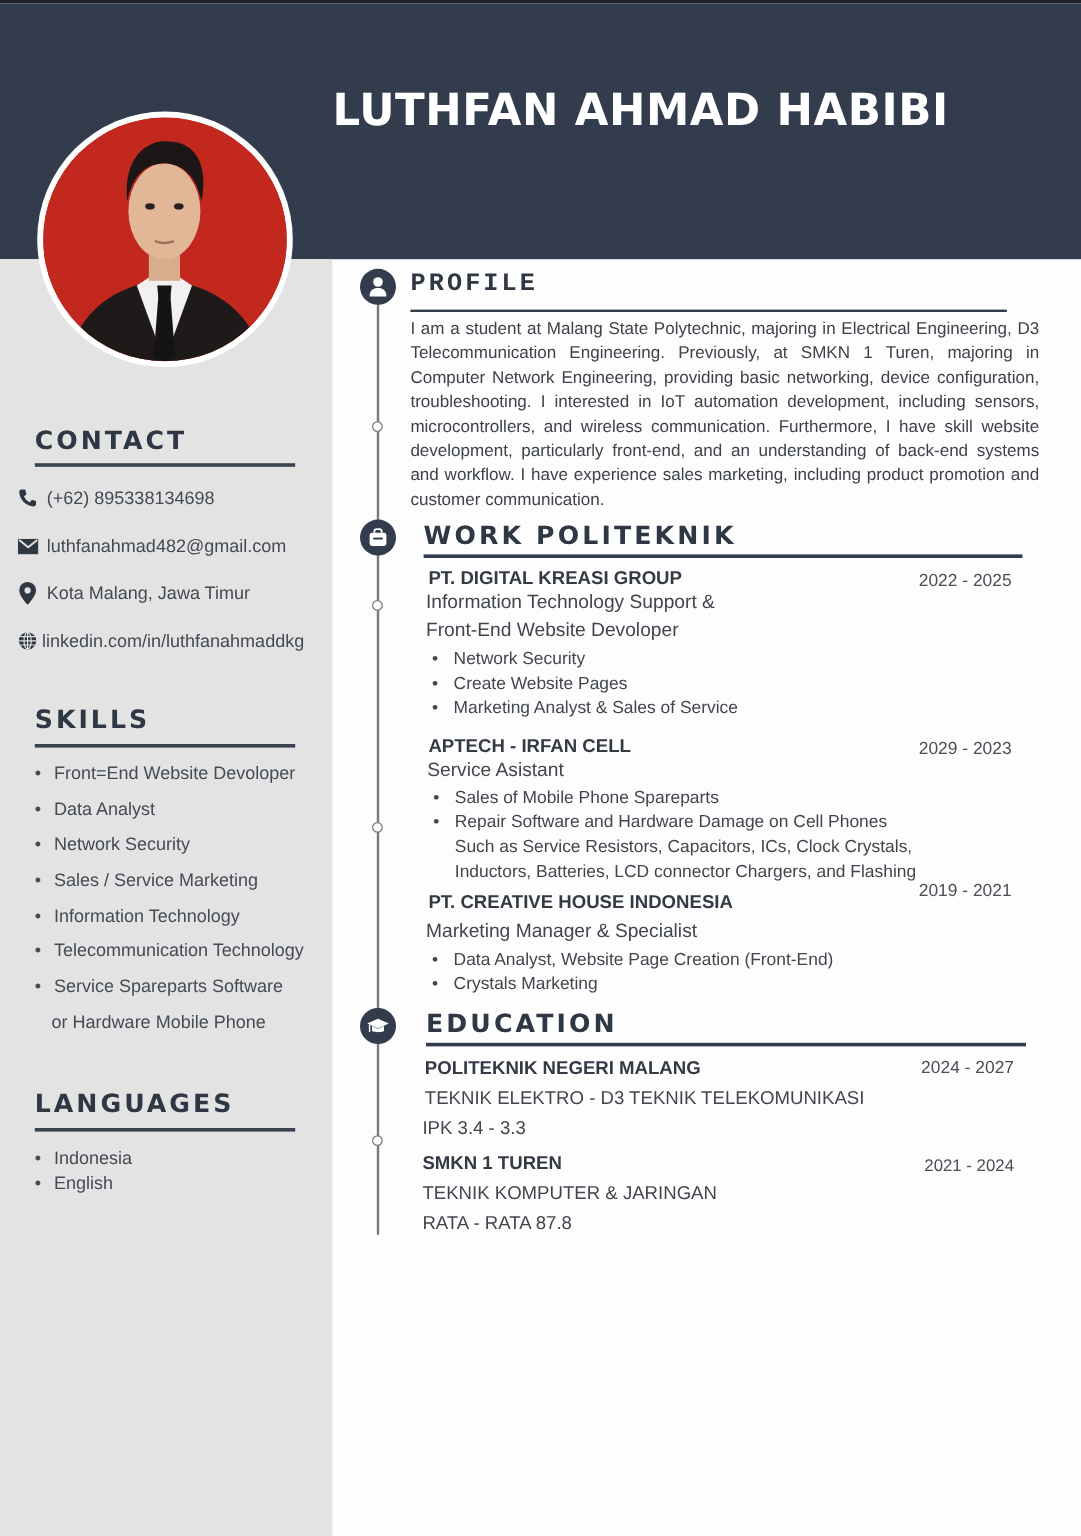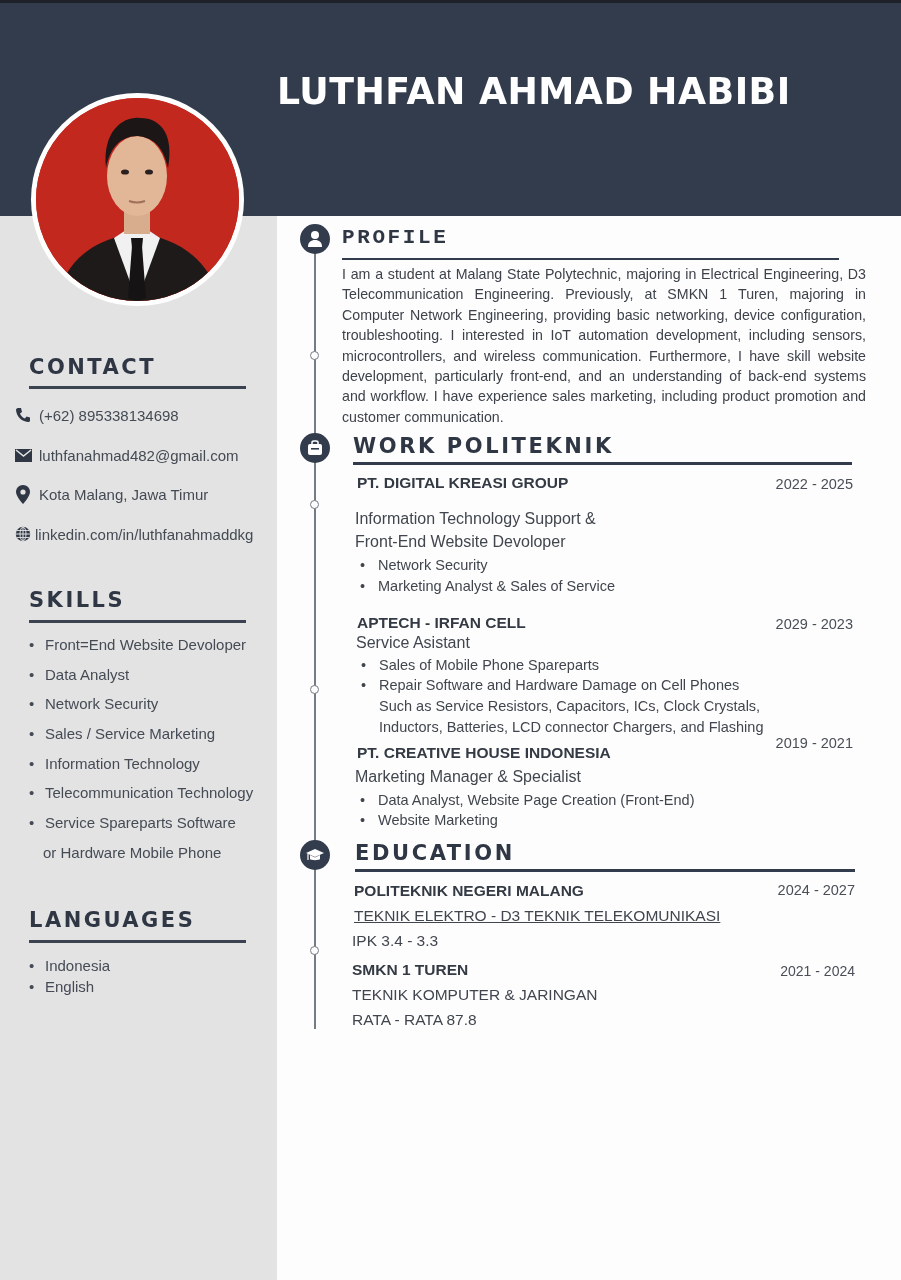--- a/index.html
+++ b/index.html
@@ -60,21 +60,21 @@
     position: absolute; font-family: "DejaVu Sans", sans-serif; font-weight: bold;
     color: #2f3644; font-size: 21px; letter-spacing: 2.6px;
   }
   .sec-rule { position: absolute; height: 2.5px; background: #323c4c; }
   .profile-text {
     position: absolute; left: 342px; top: 264px; width: 524px;
     font-size: 14.2px; line-height: 20.4px; text-align: justify; color: #3d424a;
   }
   .job { position: absolute; left: 355px; width: 500px; }
   .company { font-weight: bold; font-size: 15.5px; color: #343a44; }
-  .years { position: absolute; right: 2px; font-size: 14.5px; color: #4a4f57; }
+  .years { position: absolute; right: 12px; font-size: 14.5px; color: #4a4f57; }
   .role { font-size: 16px; color: #41464e; line-height: 22.5px; }
   .bullets { margin-left: 5px; font-size: 14.5px; color: #41464e; }
   .bullets .b { position: relative; padding-left: 18px; line-height: 20.7px; }
   .bullets .b::before { content: "•"; position: absolute; left: 0; }
   .bullets .b.cont::before { content: ""; }
   .edu { position: absolute; left: 352px; width: 505px; }
   .edu .school { font-weight: bold; font-size: 15.5px; color: #343a44; }
   .edu .line { font-size: 15.5px; color: #41464e; margin-top: 7px; }
 </style>
 </head>
@@ -195,24 +195,25 @@
       <rect x="1" y="4" width="14" height="11" rx="2" fill="#ffffff"></rect>
       <rect x="4" y="8" width="8" height="1.6" fill="#323c4c"></rect>
     </svg>
 </div>
 <div class="sec-title" style="left:353px; top:434px;">WORK POLITEKNIK</div>
 <div class="sec-rule" style="left:353px; top:462px; width:499px;"></div>
 
 <div class="job" style="top:474px;">
   <div class="company" style="margin-left:2px;">PT. DIGITAL KREASI GROUP</div>
   <div class="years" style="top:2px;">2022 - 2025</div>
-  <div class="role" style="margin-top:16px;">Information Technology Support &amp;</div>
+  <div class="role" style="margin-top:0;">Information Technology Support &amp;</div>
   <div class="role">Front-End Website Devoloper</div>
   <div class="bullets" style="margin-top:2px;">
     <div class="b">Network Security</div>
+    <div class="b">Create Website Pages</div>
     <div class="b">Marketing Analyst &amp; Sales of Service</div>
   </div>
 </div>
 
 <div class="job" style="top:614px;">
   <div class="company" style="margin-left:2px;">APTECH - IRFAN CELL</div>
   <div class="years" style="top:2px;">2029 - 2023</div>
   <div class="role" style="margin-left:1px;">Service Asistant</div>
   <div class="bullets" style="margin-left:6px;">
     <div class="b">Sales of Mobile Phone Spareparts</div>
@@ -221,38 +222,38 @@
     <div class="b cont">Inductors, Batteries, LCD connector Chargers, and Flashing</div>
   </div>
 </div>
 
 <div class="job" style="top:735px;">
   <div class="years" style="top:0px;">2019 - 2021</div>
   <div class="company" style="margin-left:2px; margin-top:9px;">PT. CREATIVE HOUSE INDONESIA</div>
   <div class="role" style="margin-top:4px;">Marketing Manager &amp; Specialist</div>
   <div class="bullets" style="margin-top:1px;">
     <div class="b">Data Analyst, Website Page Creation (Front-End)</div>
-    <div class="b">Website Marketing</div>
+    <div class="b">Crystals Marketing</div>
   </div>
 </div>
 
 <div class="sec-ico" style="top:840px;">
   <svg width="20" height="16" viewBox="0 0 20 16">
       <path d="M10 2 L19 6 L10 10 L1 6 Z" fill="#ffffff"></path>
       <path d="M5 8 L5 12 C5 13.5 15 13.5 15 12 L15 8 L10 10.5 Z" fill="#ffffff"></path>
       <line x1="3" y1="7" x2="3" y2="13" stroke="#ffffff" stroke-width="1.2"></line>
     </svg>
 </div>
 <div class="sec-title" style="left:355px; top:841px;">EDUCATION</div>
 <div class="sec-rule" style="left:355px; top:869px; width:500px;"></div>
 
 <div class="edu" style="top:882px;">
   <div class="school" style="margin-left:2px;">POLITEKNIK NEGERI MALANG</div>
   <div class="years" style="top:0px; font-size:14.5px; color:#4a4f57;">2024  - 2027</div>
-  <div class="line" style="margin-left:2px;text-decoration:underline;">TEKNIK ELEKTRO - D3 TEKNIK TELEKOMUNIKASI</div>
+  <div class="line" style="margin-left:2px;">TEKNIK ELEKTRO - D3 TEKNIK TELEKOMUNIKASI</div>
   <div class="line">IPK 3.4 - 3.3</div>
 </div>
 
 <div class="edu" style="top:961px;">
   <div class="school">SMKN 1 TUREN</div>
   <div class="years" style="top:2px; font-size:14px; color:#4a4f57;">2021 - 2024</div>
   <div class="line">TEKNIK KOMPUTER &amp; JARINGAN</div>
   <div class="line">RATA - RATA 87.8</div>
 </div>
 

